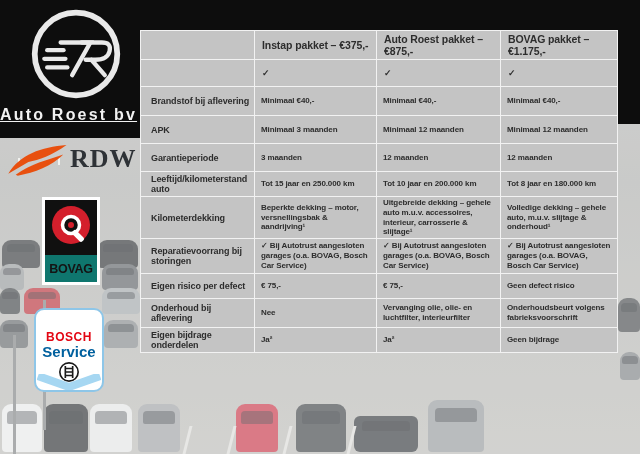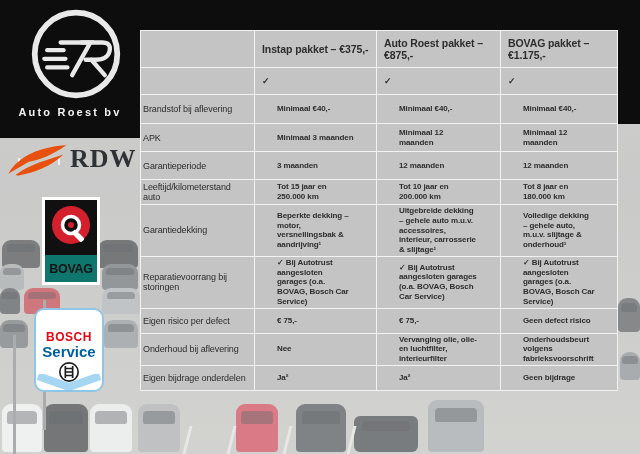--- a/index.html
+++ b/index.html
@@ -23,22 +23,22 @@
   .car{position:absolute;border-radius:9px 9px 4px 4px;}
   .car::before{content:"";position:absolute;left:12%;right:12%;top:15%;height:27%;
     background:rgba(15,20,26,.45);border-radius:4px 4px 2px 2px;}
   .fade{position:absolute;inset:0;background:rgba(255,255,255,.38);}
   
   .black-top{position:absolute;left:0;top:0;width:640px;height:30px;background:#0d0d0d;z-index:2;}
   .black-left{position:absolute;left:0;top:0;width:140px;height:138px;background:#0d0d0d;z-index:2;}
   .black-right{position:absolute;left:616px;top:0;width:24px;height:124px;background:#0d0d0d;z-index:2;}
   
   .ar-logo{position:absolute;left:28px;top:6px;z-index:3;}
-  .dealer-name{position:absolute;left:0;top:106px;width:140px;z-index:3;text-align:center;
-    color:#f2f2f2;font-size:11px;font-weight:700;letter-spacing:2.2px;}
+  .dealer-name{position:absolute;left:0;top:106px;width:140px;z-index:3;
+    color:#f2f2f2;font-size:16px;font-weight:700;letter-spacing:2.2px;text-decoration:underline;}
   .rdw{position:absolute;left:6px;top:136px;width:124px;height:50px;z-index:3;}
   .rdw-text{position:absolute;left:64px;top:8px;font-family:"Liberation Serif",serif;
     font-size:26px;font-weight:600;color:#2e3236;letter-spacing:1px;}
   .bovag{position:absolute;left:42px;top:197px;width:58px;height:88px;z-index:3;
     border:3px solid #fff;box-sizing:border-box;background:#101010;}
   .bovag-top{position:absolute;left:0;top:0;width:52px;height:55px;background:#101010;}
   .bovag-bottom{position:absolute;left:0;bottom:0;width:52px;height:27px;background:#0f766e;
     display:flex;align-items:center;justify-content:center;}
   .bovag-text{font-size:12.5px;font-weight:800;color:#141414;letter-spacing:-0.3px;}
   .bosch{position:absolute;left:34px;top:308px;width:70px;height:84px;z-index:3;
@@ -47,22 +47,22 @@
   .bosch-name{margin-top:20px;font-size:12px;font-weight:800;color:#e30613;letter-spacing:.5px;}
   .bosch-service{font-size:15px;font-weight:700;color:#00609e;margin-top:-1px;}
   .bosch-emblem{display:block;margin:1px auto 0;}
   .bosch-chevron{position:absolute;left:1px;bottom:0px;}
   
   .pkg-table{position:absolute;left:140px;top:30px;z-index:3;border-collapse:collapse;
     table-layout:fixed;width:477px;}
   .pkg-table td,.pkg-table th{background:#c4c4c4;border:1px solid #f2f2f2;color:#2d2d2d;
     vertical-align:middle;text-align:left;overflow:hidden;}
   .pkg-table th{font-size:10.5px;font-weight:700;padding:2px 7px;letter-spacing:-0.1px;}
-  td.lbl{font-size:9px;font-weight:400;padding:2px 4px 2px 2px;letter-spacing:-0.1px;}
-  td.val{font-size:8px;font-weight:700;line-height:1.22;padding:1px 22px;letter-spacing:-0.1px;}
+  td.lbl{font-size:9px;font-weight:700;padding:2px 4px 2px 10px;letter-spacing:-0.1px;}
+  td.val{font-size:8px;font-weight:700;line-height:1.22;padding:1px 6px;letter-spacing:-0.1px;}
   td.chk{font-size:9px;font-weight:700;padding:1px 7px;}
 </style>
 </head>
 <body>
 
 <div class="canvas">
 
   <div class="scene">
     <div class="field"></div>
     <div class="goalpost" style="left:18px;top:158px;"></div>
@@ -163,21 +163,21 @@
   </div>
 
   <table class="pkg-table">
     <colgroup>
         <col style="width:114px">
         <col style="width:122px">
         <col style="width:124px">
         <col style="width:117px">
       </colgroup>
     <tbody>
-        <tr style="height:37px">
+        <tr style="height:29px">
       <th></th>
       <th>Instap pakket – €375,-</th>
       <th>Auto Roest pakket – €875,-</th>
       <th>BOVAG pakket – €1.175,-</th>
     </tr>
     <tr style="height:27px">
       <td class="lbl"></td>
       <td class="chk">✓</td>
       <td class="chk">✓</td>
       <td class="chk">✓</td>
@@ -200,21 +200,21 @@
       <td class="val">12 maanden</td>
       <td class="val">12 maanden</td>
     </tr>
     <tr style="height:25px">
       <td class="lbl">Leeftijd/kilometerstand auto</td>
       <td class="val">Tot 15 jaar en 250.000 km</td>
       <td class="val">Tot 10 jaar en 200.000 km</td>
       <td class="val">Tot 8 jaar en 180.000 km</td>
     </tr>
     <tr style="height:31px">
-      <td class="lbl">Garantiedekking</td>
+      <td class="lbl">Kilometerdekking</td>
       <td class="val">Beperkte dekking – motor, versnellingsbak &amp; aandrijving¹</td>
       <td class="val">Uitgebreide dekking – gehele auto m.u.v. accessoires, interieur, carrosserie &amp; slijtage¹</td>
       <td class="val">Volledige dekking – gehele auto, m.u.v. slijtage &amp; onderhoud¹</td>
     </tr>
     <tr style="height:35px">
       <td class="lbl">Reparatievoorrang bij storingen</td>
       <td class="val">✓ Bij Autotrust aangesloten garages (o.a. BOVAG, Bosch Car Service)</td>
       <td class="val">✓ Bij Autotrust aangesloten garages (o.a. BOVAG, Bosch Car Service)</td>
       <td class="val">✓ Bij Autotrust aangesloten garages (o.a. BOVAG, Bosch Car Service)</td>
     </tr>

